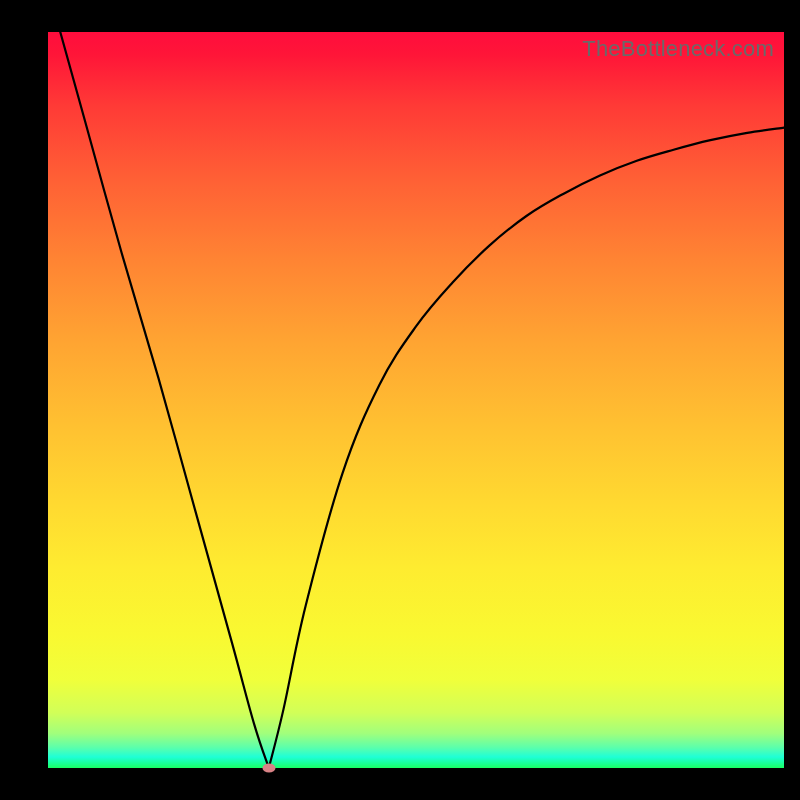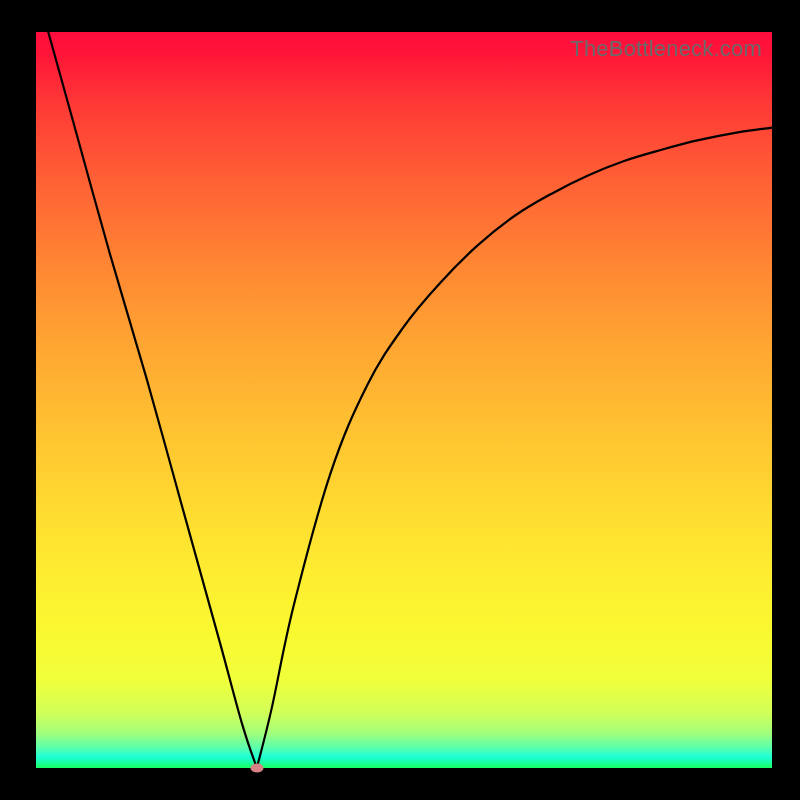--- a/index.html
+++ b/index.html
@@ -6,21 +6,21 @@
     margin: 0;
     padding: 0;
     width: 800px;
     height: 800px;
     background: #000;
     font-family: Arial, Helvetica, sans-serif;
     overflow: hidden;
   }
   .frame {
     position: absolute;
-    left: 4px;
+    left: 16px;
     top: 0;
     width: 672px;
     height: 800px;
     background: #000;
   }
   .plot {
     position: absolute;
     left: 32px;
     top: 32px;
     width: 736px;

